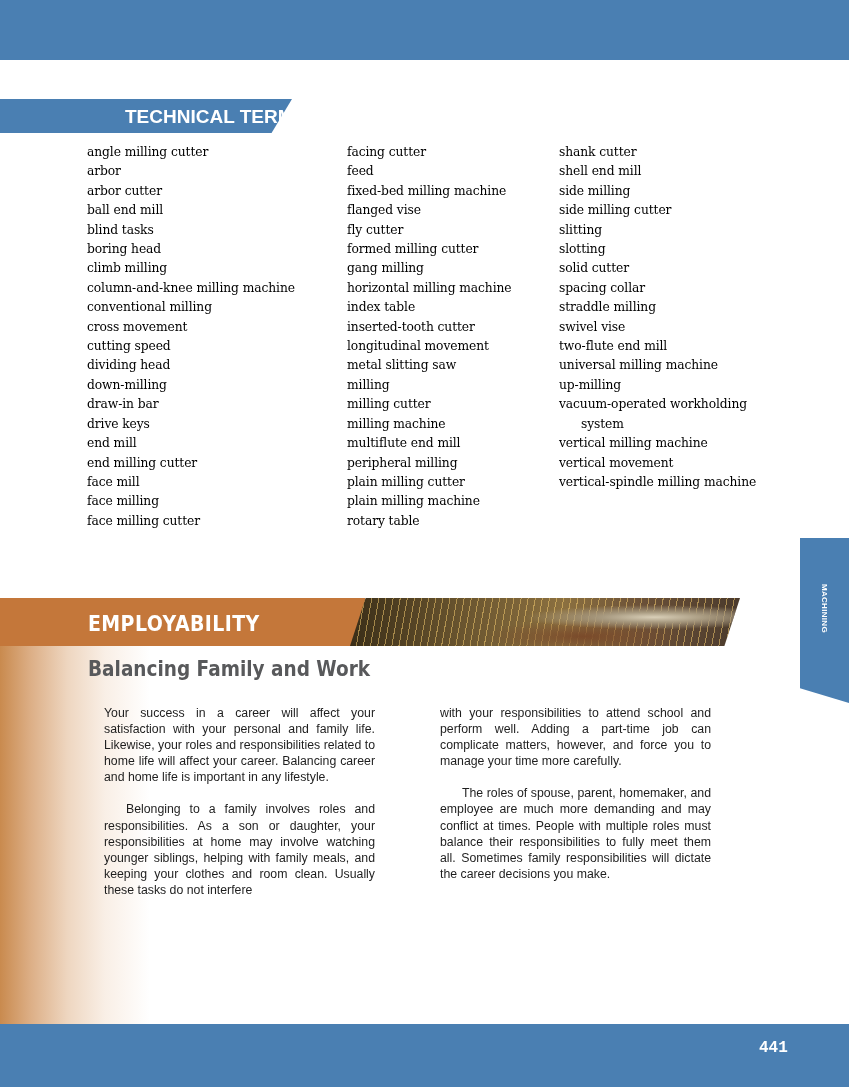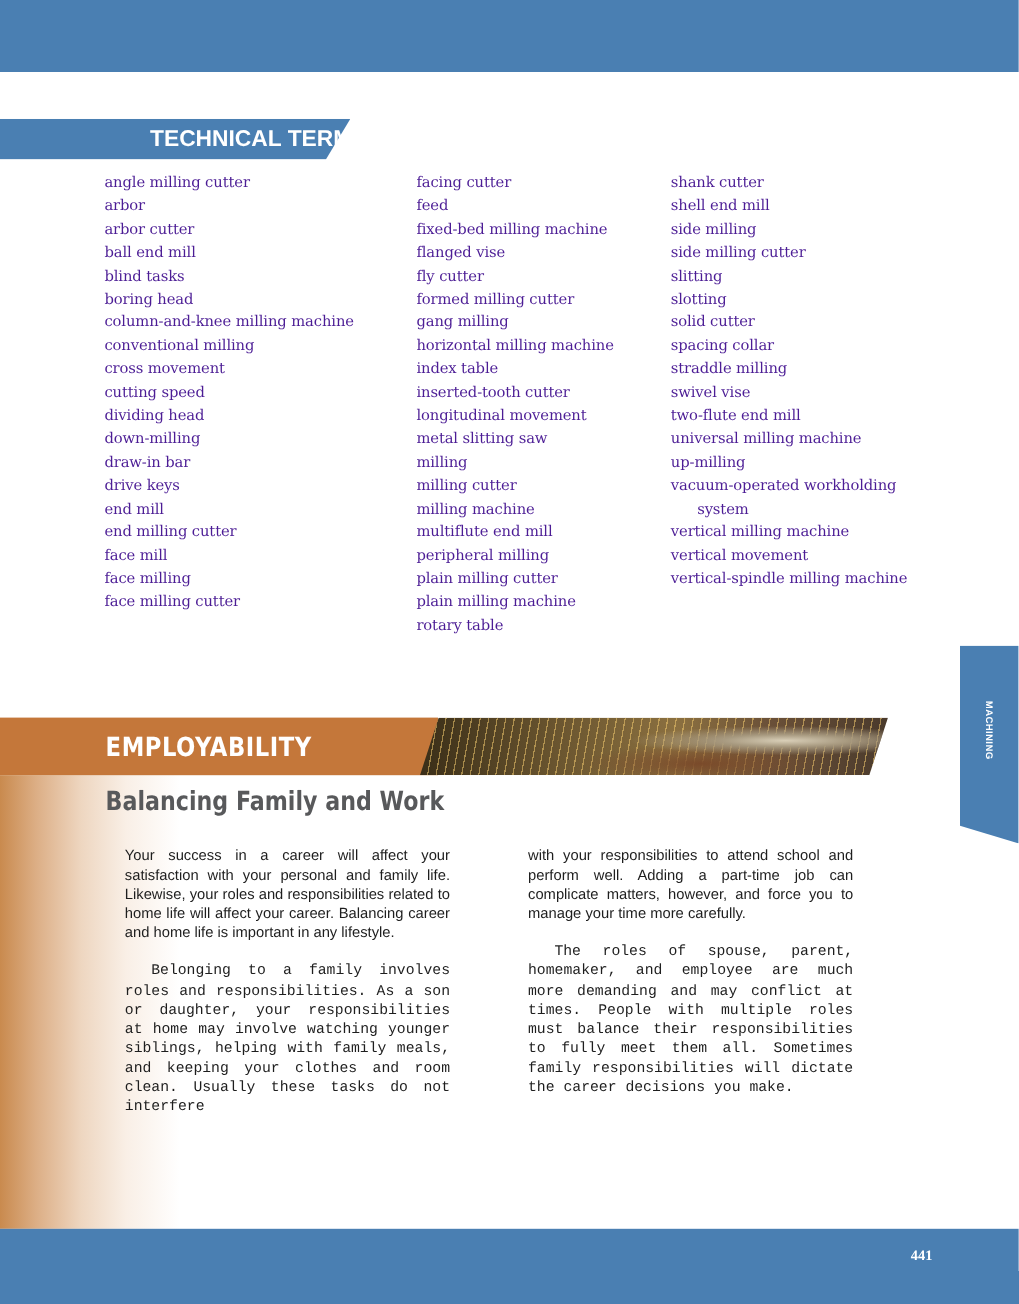--- a/index.html
+++ b/index.html
@@ -18,21 +18,21 @@
       clip-path: polygon(0 0, 100% 0, 93% 100%, 0 100%);
     }
     .tt-title {
       position: absolute; left: 88px; top: 106px;
       font-family: "Liberation Sans", sans-serif; font-weight: bold;
       font-size: 19px; color: #ffffff; letter-spacing: 0px; margin-left: 37px;
     }
     .terms-col {
       position: absolute; top: 143px;
       font-family: "DejaVu Serif", serif; font-size: 13px;
-      color: #4c1d95; line-height: 19.4px;
+      color: #000000; line-height: 19.4px;
     }
     .terms-col .term { white-space: nowrap; }
     .terms-col .term .cont { display: block; padding-left: 22px; }
     .col1 { left: 87px; }
     .col2 { left: 323px; margin-left: 24px; }
     .col3 { left: 559px; }
     .terms-col { font-size: 12.3px; letter-spacing: -0.1px; }
 
     .side-tab {
       position: absolute; left: 800px; top: 538px; width: 49px; height: 165px;
@@ -78,49 +78,50 @@
       font-size: 22px; color: #58595b;
       transform: scaleX(0.84); transform-origin: left center;
       white-space: nowrap;
     }
     .body-col {
       position: absolute; top: 689px; width: 303px;
       font-family: "Liberation Sans", sans-serif; font-size: 12.3px;
       line-height: 16.1px; color: #1e1e1e; text-align: justify;
     }
     .body-col p { margin: 16px; text-indent: 0; }
-    .body-col p.indent { text-indent: 22px; font-family: Liberation Mono, monospace; }
+    .body-col p.indent { text-indent: 22px; }
     .body-left { left: 88px; }
     .body-right { left: 424px; }
 
     .bottom-bar {
       position: absolute; left: 0; top: 1024px; width: 849px; height: 63px;
       background: #4a7fb2;
     }
     .page-number {
       position: absolute; left: 759px; top: 1039px;
-      font-family: Liberation Serif, serif; font-weight: bold;
-      font-size: 12px; color: #ffffff; text-align: center;
+      font-family: Liberation Mono, monospace; font-weight: bold;
+      font-size: 16px; color: #ffffff; text-align: center;
     }
   </style>
 </head>
 <body>
 
 <div class="top-bar"></div>
 
 <div class="tt-banner"></div>
 <div class="tt-title">TECHNICAL TERMS</div>
 
 <div class="terms-col col1">
   <div class="term">angle milling cutter</div>
   <div class="term">arbor</div>
   <div class="term">arbor cutter</div>
   <div class="term">ball end mill</div>
   <div class="term">blind tasks</div>
   <div class="term">boring head</div>
+  <div class="term">climb milling</div>
   <div class="term">column-and-knee milling machine</div>
   <div class="term">conventional milling</div>
   <div class="term">cross movement</div>
   <div class="term">cutting speed</div>
   <div class="term">dividing head</div>
   <div class="term">down-milling</div>
   <div class="term">draw-in bar</div>
   <div class="term">drive keys</div>
   <div class="term">end mill</div>
   <div class="term">end milling cutter</div>

